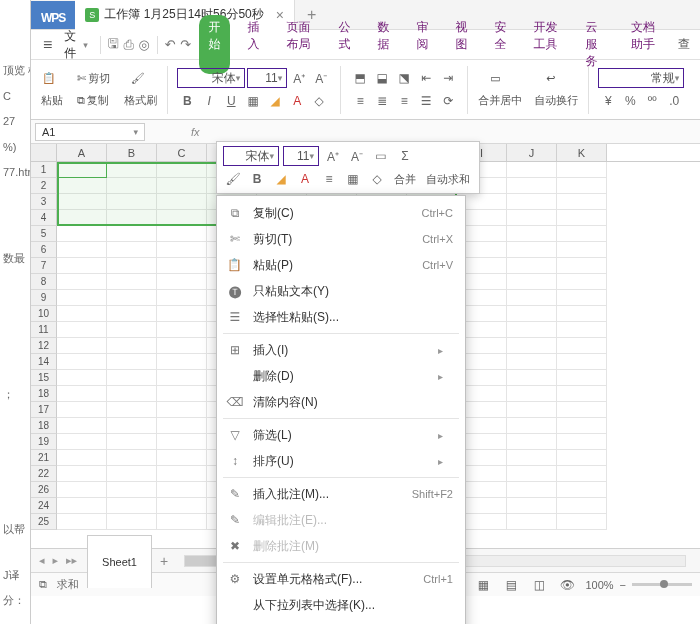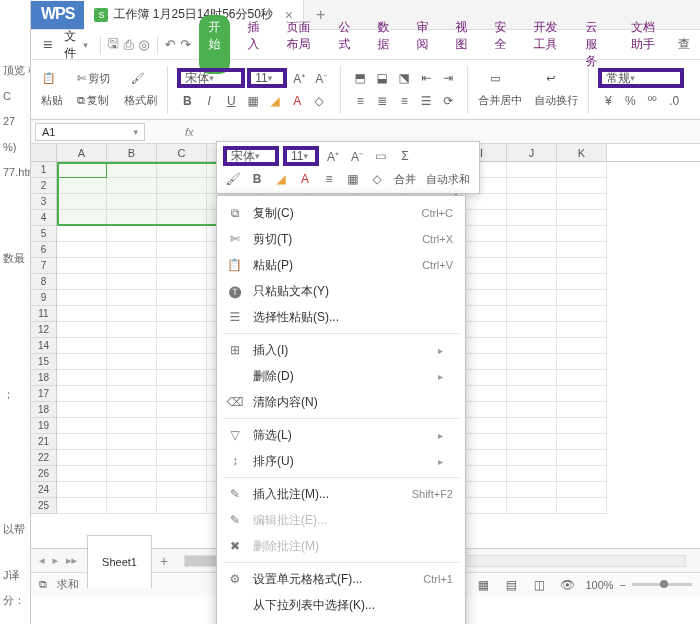--- a/index.html
+++ b/index.html
@@ -1,19 +1,19 @@
 <!DOCTYPE html>
 <html><head>
 <meta charset="utf-8">
 <style>
 * { box-sizing: border-box; margin: 0; padding: 0; font-family: "Microsoft YaHei", Arial, sans-serif; }
 body { width: 700px; height: 624px; overflow: hidden; background: #fff; font-size: 12px; color: #333; position: relative; }
 
 .titlebar { height: 30px; background: #f4f4f4; display: flex; align-items: center; border-bottom: 1px solid #ddd; }
-.wps-badge { background: #4a7fc6; color: #fff; padding: 4px 10px; font-size: 16px; height: 28px; display: flex; align-items: flex-start; }
+.wps-badge { background: #4a7fc6; color: #fff; padding: 4px 10px; font-size: 12px; height: 28px; display: flex; align-items: flex-end; }
 .wps-badge .w { font-weight: bold; letter-spacing: -1px; }
 .tab { display: flex; align-items: center; padding: 0 10px; height: 30px; background: #fff; border-right: 1px solid #ddd; }
 .tab .sheet-icon { width: 14px; height: 14px; background: #4caf50; border-radius: 2px; margin-right: 5px; display: inline-flex; align-items: center; justify-content: center; color:#fff; font-size:9px;}
 .tab .close { margin-left: 12px; color: #888; font-size: 14px; cursor: pointer; }
 .newtab { padding: 0 12px; color: #888; font-size: 16px; }
 
 .menubar { height: 30px; display: flex; align-items: center; border-bottom: 1px solid #e0e0e0; padding-left: 8px; background:#fff; gap:2px;}
 .hamburger { font-size: 16px; color: #555; padding: 0 4px; }
 .file-menu { padding: 0 6px; color: #333; display:flex; align-items:center; gap:2px;}
 .file-menu::after{content:"▾"; font-size:9px; color:#888; margin-left:1px;}
@@ -23,26 +23,26 @@
 .ribbon-tab { padding: 4px 9px; font-size: 12px; color: #701a75; }
 .ribbon-tab.active { background: #4caf50; color: #fff; border-radius: 10px; }
 .search { margin-left: auto; padding: 0 10px; color: #555; }
 
 .ribbon { height: 60px; border-bottom: 1px solid #d0d0d0; display: flex; align-items: center; padding: 3px 6px; background:#fff; gap:4px;}
 .ribbon-group { display: flex; flex-direction: column; gap: 3px; padding: 0 3px; }
 .ribbon .vsep { width: 1px; height: 48px; background: #e0e0e0; margin: 0 2px; }
 .rbtn { display: inline-flex; align-items: center; gap: 2px; padding: 2px 3px; font-size: 11px; color: #555; }
 .big-btn { display:flex; flex-direction:column; align-items:center; justify-content:center; padding:2px 4px; font-size:11px; color:#555; gap:1px;}
 .big-btn .ico{width:20px;height:20px;}
-.font-combo { border:4px solid #4c1d95; height:20px; padding:0 4px; font-size:12px; display:flex; align-items:center; min-width:68px; justify-content:flex-start; color:#555;}
+.font-combo { border:1px solid #4c1d95; height:20px; padding:0 4px; font-size:12px; display:flex; align-items:center; min-width:68px; justify-content:flex-end; color:#555;}
 .font-combo .dd{font-size:9px;color:#888;}
 .toolbtn { width:20px; height:20px; display:inline-flex; align-items:center; justify-content:center; color:#666; font-size:12px; border:1px solid transparent;}
 .row{display:flex;gap:2px;align-items:center;}
 
-.cellref-bar { height: 24px; border-bottom: 1px solid #d8d8d8; display:flex; align-items:center; background:#fafafa; padding:0 4px; }
+.cellref-bar { height: 24px; border-bottom: 1px solid #d8d8d8; display:flex; align-items:center; background:#fafafa; padding:0 4px; gap:6px;}
 .name-box { width:110px; height:18px; border:1px solid #ccc; background:#fff; padding:0 6px; font-size:11px; display:flex; align-items:center; justify-content:space-between;}
 .name-box .dd{font-size:9px;color:#888;}
 .fx { color:#888; font-style:italic; font-size:11px; margin-left:40px;}
 
 .grid-area { position: relative; height: 404px; overflow: hidden; background:#fff; }
 .col-headers { display:flex; height:18px; border-bottom:1px solid #ccc; margin-left:26px;}
 .col-h { width:50px; border-right:1px solid #d0d0d0; text-align:center; font-size:11px; color:#555; background:#f0f0f0; line-height:18px;}
 .corner{position:absolute;left:0;top:0;width:26px;height:18px;background:#eee;border-right:1px solid #ccc;border-bottom:1px solid #ccc;}
 .rows { }
 .grid-row { display:flex; height:16px; }
@@ -376,20 +376,34 @@
           <div class="cell"></div>
           <div class="cell"></div>
           <div class="cell"></div>
           <div class="cell"></div>
           <div class="cell"></div>
           <div class="cell"></div>
           <div class="cell"></div>
           <div class="cell"></div>
         </div>
         <div class="grid-row">
+          <div class="row-h">10</div>
+          <div class="cell"></div>
+          <div class="cell"></div>
+          <div class="cell"></div>
+          <div class="cell"></div>
+          <div class="cell"></div>
+          <div class="cell"></div>
+          <div class="cell"></div>
+          <div class="cell"></div>
+          <div class="cell"></div>
+          <div class="cell"></div>
+          <div class="cell"></div>
+        </div>
+        <div class="grid-row">
           <div class="row-h">11</div>
           <div class="cell"></div>
           <div class="cell"></div>
           <div class="cell"></div>
           <div class="cell"></div>
           <div class="cell"></div>
           <div class="cell"></div>
           <div class="cell"></div>
           <div class="cell"></div>
           <div class="cell"></div>

